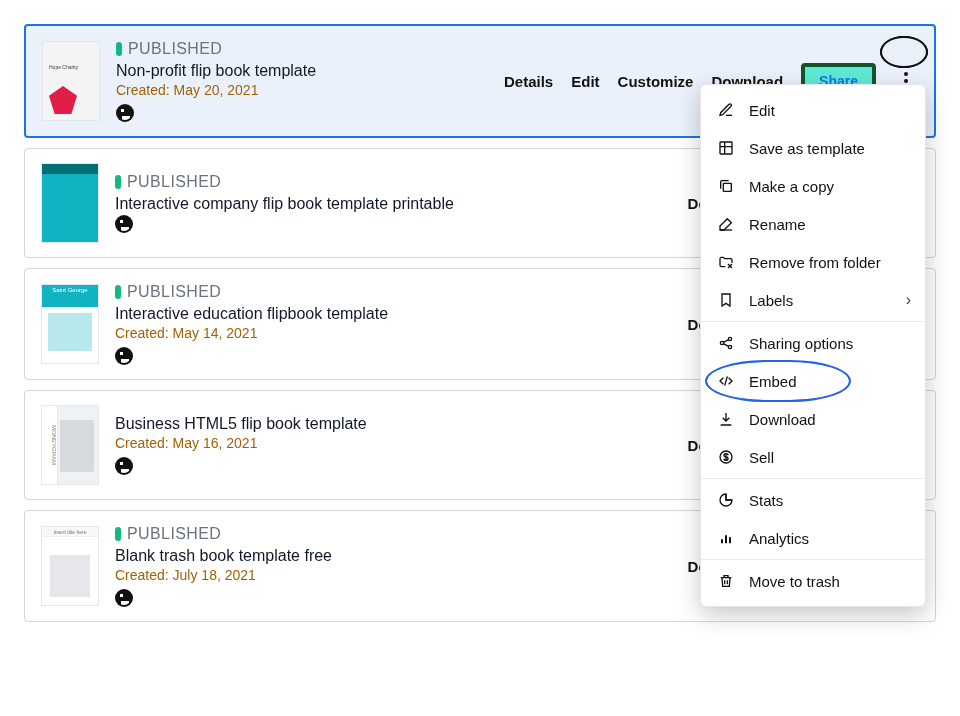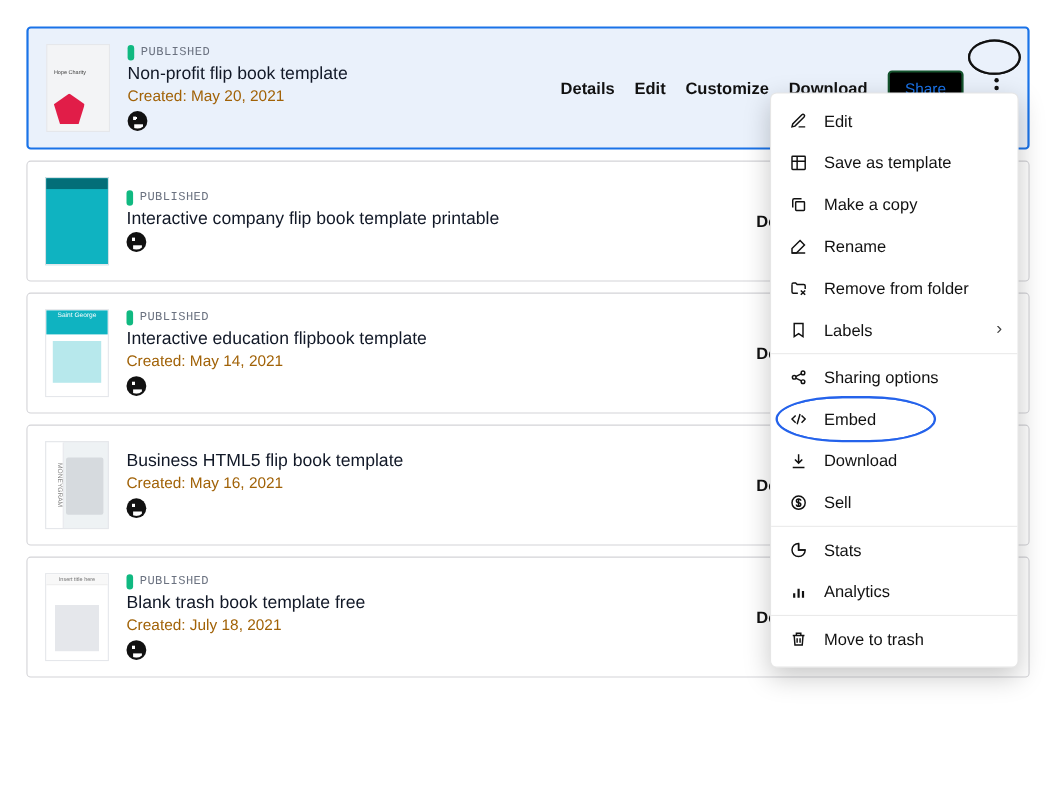--- a/index.html
+++ b/index.html
@@ -62,46 +62,46 @@
 .thumb-5 { background:#fff; }
 .thumb-5 .hdr { height:10px; background:#f8f8f8; border-bottom:1px solid #eee; font-size:5px; color:#777; text-align:center; line-height:10px; }
 .thumb-5 .blk { position:absolute; left:8px; right:8px; bottom:8px; height:42px; background:#e5e7eb; }
 
 .meta { flex: 1; min-width: 0; }
 .status-row { display:flex; align-items:center; gap:6px; margin-bottom:4px; }
 .pill {
   width: 6px; height: 14px; border-radius: 3px; background: #10b981;
 }
 .pill.draft { background: #9ca3af; }
-.status-label { font-size: 11px; letter-spacing: .4px; color: #6b7280; font-weight: 500; font-family: Liberation Mono, monospace; }
+.status-label { font-size: 16px; letter-spacing: .4px; color: #6b7280; font-weight: 500; }
 .title { font-size: 16px; font-weight: 400; color: #111827; margin-bottom: 2px; }
 .created { font-size: 14px; color: #a16207; margin-bottom: 6px; }
 .globe-row { display:flex; }
 .globe {
   width: 18px; height: 18px; border-radius: 50%; background: #111;
   position: relative;
 }
 .globe::before {
   content:""; position:absolute; inset:2px; border-radius:50%;
   background: radial-gradient(circle at 30% 30%, #fff 2px, transparent 2px),
               linear-gradient(#fff,#fff);
   background-size: 4px 4px, 8px 4px;
   background-position: 3px 3px, 4px 10px;
   background-repeat: no-repeat;
 }
 
 .actions { display:flex; align-items:center; gap:18px; }
 .link { font-size: 15px; font-weight: 600; color:#111; cursor:pointer; }
 .share-btn {
   padding: 6px 14px;
-  border: 2px solid #14532d;
+  border: 4px solid #14532d;
   color: #1a73e8;
-  background: #000000;
+  background: #5eead4;
   border-radius: 4px;
-  font-weight: 400;
+  font-weight: 700;
   font-size: 14px;
   cursor: pointer;
 }
 .more {
   width: 24px; height:24px; display:flex; flex-direction:column; align-items:center; justify-content:center; gap:3px;
   cursor: pointer;
 }
 .more span { width:4px; height:4px; border-radius:50%; background:#111; }
 
 

